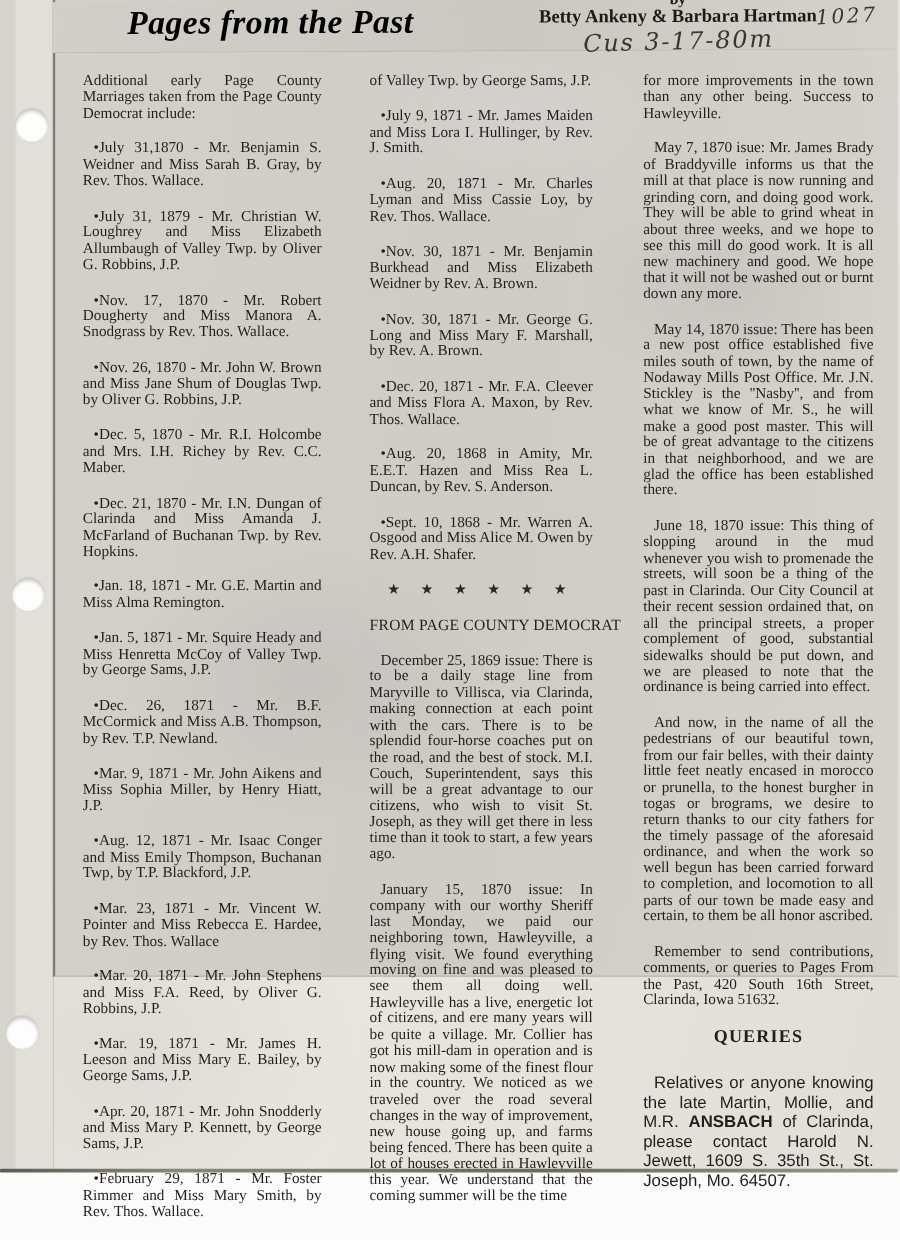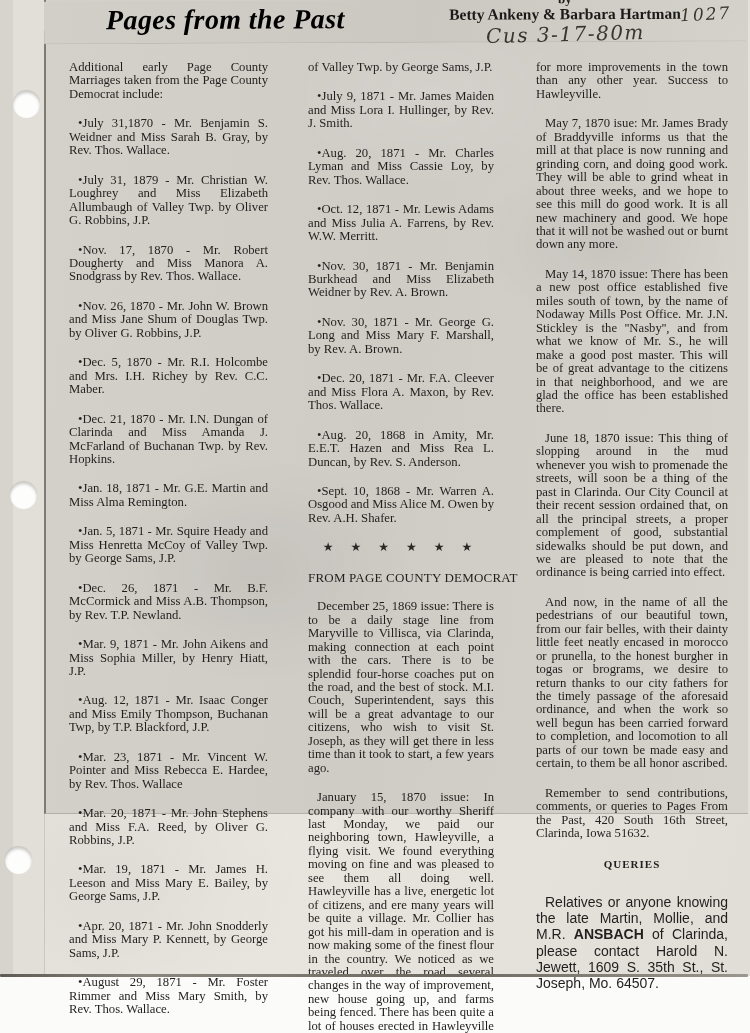--- a/index.html
+++ b/index.html
@@ -95,21 +95,21 @@
     letter-spacing:7px;font-size:12px;color:#2a2825;
     margin:10px 0 11px !important;
   }
   .section-heading{
     text-indent:0 !important;font-size:13px;letter-spacing:.2px;
     white-space:nowrap;margin-bottom:1px !important;
   }
   .footer-note{margin-top:15px !important;}
   .queries-heading{
     text-indent:0 !important;text-align:center;font-weight:bold;
-    font-size:11px;letter-spacing:1px;margin-top:17px !important;
+    font-size:15px;letter-spacing:1px;margin-top:17px !important;
   }
   .query-ad{
     font-family:"Liberation Sans", sans-serif;
     font-size:14px;line-height:16.2px;
     margin-top:23px !important;text-indent:16px;
   }
   .query-ad b{font-weight:bold;}
 </style>
 </head>
 <body>
@@ -146,43 +146,42 @@
   <p>•Dec. 21, 1870 - Mr. I.N. Dungan of Clarinda and Miss Amanda J. McFarland of Buchanan Twp. by Rev. Hopkins.</p>
   <p>•Jan. 18, 1871 - Mr. G.E. Martin and Miss Alma Remington.</p>
   <p>•Jan. 5, 1871 - Mr. Squire Heady and Miss Henretta McCoy of Valley Twp. by George Sams, J.P.</p>
   <p>•Dec. 26, 1871 - Mr. B.F. McCormick and Miss A.B. Thompson, by Rev. T.P. Newland.</p>
   <p>•Mar. 9, 1871 - Mr. John Aikens and Miss Sophia Miller, by Henry Hiatt, J.P.</p>
   <p>•Aug. 12, 1871 - Mr. Isaac Conger and Miss Emily Thompson, Buchanan Twp, by T.P. Blackford, J.P.</p>
   <p>•Mar. 23, 1871 - Mr. Vincent W. Pointer and Miss Rebecca E. Hardee, by Rev. Thos. Wallace</p>
   <p>•Mar. 20, 1871 - Mr. John Stephens and Miss F.A. Reed, by Oliver G. Robbins, J.P.</p>
   <p>•Mar. 19, 1871 - Mr. James H. Leeson and Miss Mary E. Bailey, by George Sams, J.P.</p>
   <p>•Apr. 20, 1871 - Mr. John Snodderly and Miss Mary P. Kennett, by George Sams, J.P.</p>
-  <p>•August 29, 1871 - Mr. Foster Rimmer and Miss Mary Smith, by Rev. Thos. Wallace.</p>
+  <p>•February 29, 1871 - Mr. Foster Rimmer and Miss Mary Smith, by Rev. Thos. Wallace.</p>
   <p>•June 28, 1871 - at Delaware, Ohio, Miss Eva French, formerly of Clarinda, and Mr. O.E. LaFevre of Troy, Ohio.</p>
   <p>•September 29, 1871 - Mr. James M. Penwell and Miss Elizabeth Erkenbrock</p>
 </div>
 
 <div class="col col2">
   <p class="noindent">of Valley Twp. by George Sams, J.P.</p>
   <p>•July 9, 1871 - Mr. James Maiden and Miss Lora I. Hullinger, by Rev. J. Smith.</p>
   <p>•Aug. 20, 1871 - Mr. Charles Lyman and Miss Cassie Loy, by Rev. Thos. Wallace.</p>
-  <p>•Oct. 12, 1871 - Mr. Lewis Adams and Miss Julia A. Farrens, by Rev. W.W. Merritt.</p>
   <p>•Nov. 30, 1871 - Mr. Benjamin Burkhead and Miss Elizabeth Weidner by Rev. A. Brown.</p>
   <p>•Nov. 30, 1871 - Mr. George G. Long and Miss Mary F. Marshall, by Rev. A. Brown.</p>
   <p>•Dec. 20, 1871 - Mr. F.A. Cleever and Miss Flora A. Maxon, by Rev. Thos. Wallace.</p>
   <p>•Aug. 20, 1868 in Amity, Mr. E.E.T. Hazen and Miss Rea L. Duncan, by Rev. S. Anderson.</p>
   <p>•Sept. 10, 1868 - Mr. Warren A. Osgood and Miss Alice M. Owen by Rev. A.H. Shafer.</p>
   <p class="stars">★ ★ ★ ★ ★ ★</p>
   <p class="section-heading">FROM PAGE COUNTY DEMOCRAT</p>
   <p>December 25, 1869 issue: There is to be a daily stage line from Maryville to Villisca, via Clarinda, making connection at each point with the cars. There is to be splendid four-horse coaches put on the road, and the best of stock. M.I. Couch, Superintendent, says this will be a great advantage to our citizens, who wish to visit St. Joseph, as they will get there in less time than it took to start, a few years ago.</p>
   <p>January 15, 1870 issue: In company with our worthy Sheriff last Monday, we paid our neighboring town, Hawleyville, a flying visit. We found everything moving on fine and was pleased to see them all doing well. Hawleyville has a live, energetic lot of citizens, and ere many years will be quite a village. Mr. Collier has got his mill-dam in operation and is now making some of the finest flour in the country. We noticed as we traveled over the road several changes in the way of improvement, new house going up, and farms being fenced. There has been quite a lot of houses erected in Hawleyville this year. We understand that the coming summer will be the time</p>
 </div>
 
 <div class="col col3">
-  <p class="noindent">for more improvements in the town than any other year. Success to Hawleyville.</p>
+  <p class="noindent">for more improvements in the town than any other being. Success to Hawleyville.</p>
   <p>May 7, 1870 isue: Mr. James Brady of Braddyville informs us that the mill at that place is now running and grinding corn, and doing good work. They will be able to grind wheat in about three weeks, and we hope to see this mill do good work. It is all new machinery and good. We hope that it will not be washed out or burnt down any more.</p>
   <p>May 14, 1870 issue: There has been a new post office established five miles south of town, by the name of Nodaway Mills Post Office. Mr. J.N. Stickley is the ''Nasby'', and from what we know of Mr. S., he will make a good post master. This will be of great advantage to the citizens in that neighborhood, and we are glad the office has been established there.</p>
   <p>June 18, 1870 issue: This thing of slopping around in the mud whenever you wish to promenade the streets, will soon be a thing of the past in Clarinda. Our City Council at their recent session ordained that, on all the principal streets, a proper complement of good, substantial sidewalks should be put down, and we are pleased to note that the ordinance is being carried into effect.</p>
   <p>And now, in the name of all the pedestrians of our beautiful town, from our fair belles, with their dainty little feet neatly encased in morocco or prunella, to the honest burgher in togas or brograms, we desire to return thanks to our city fathers for the timely passage of the aforesaid ordinance, and when the work so well begun has been carried forward to completion, and locomotion to all parts of our town be made easy and certain, to them be all honor ascribed.</p>
   <p class="footer-note">Remember to send contributions, comments, or queries to Pages From the Past, 420 South 16th Street, Clarinda, Iowa 51632.</p>
   <p class="queries-heading">QUERIES</p>
   <p class="query-ad"><span>Relatives or anyone knowing the late Martin, Mollie, and M.R. </span><b>ANSBACH</b><span> of Clarinda, please contact Harold N. Jewett, 1609 S. 35th St., St. Joseph, Mo. 64507.</span></p>
 </div>
 
 <div class="page-bottom-edge"></div>

